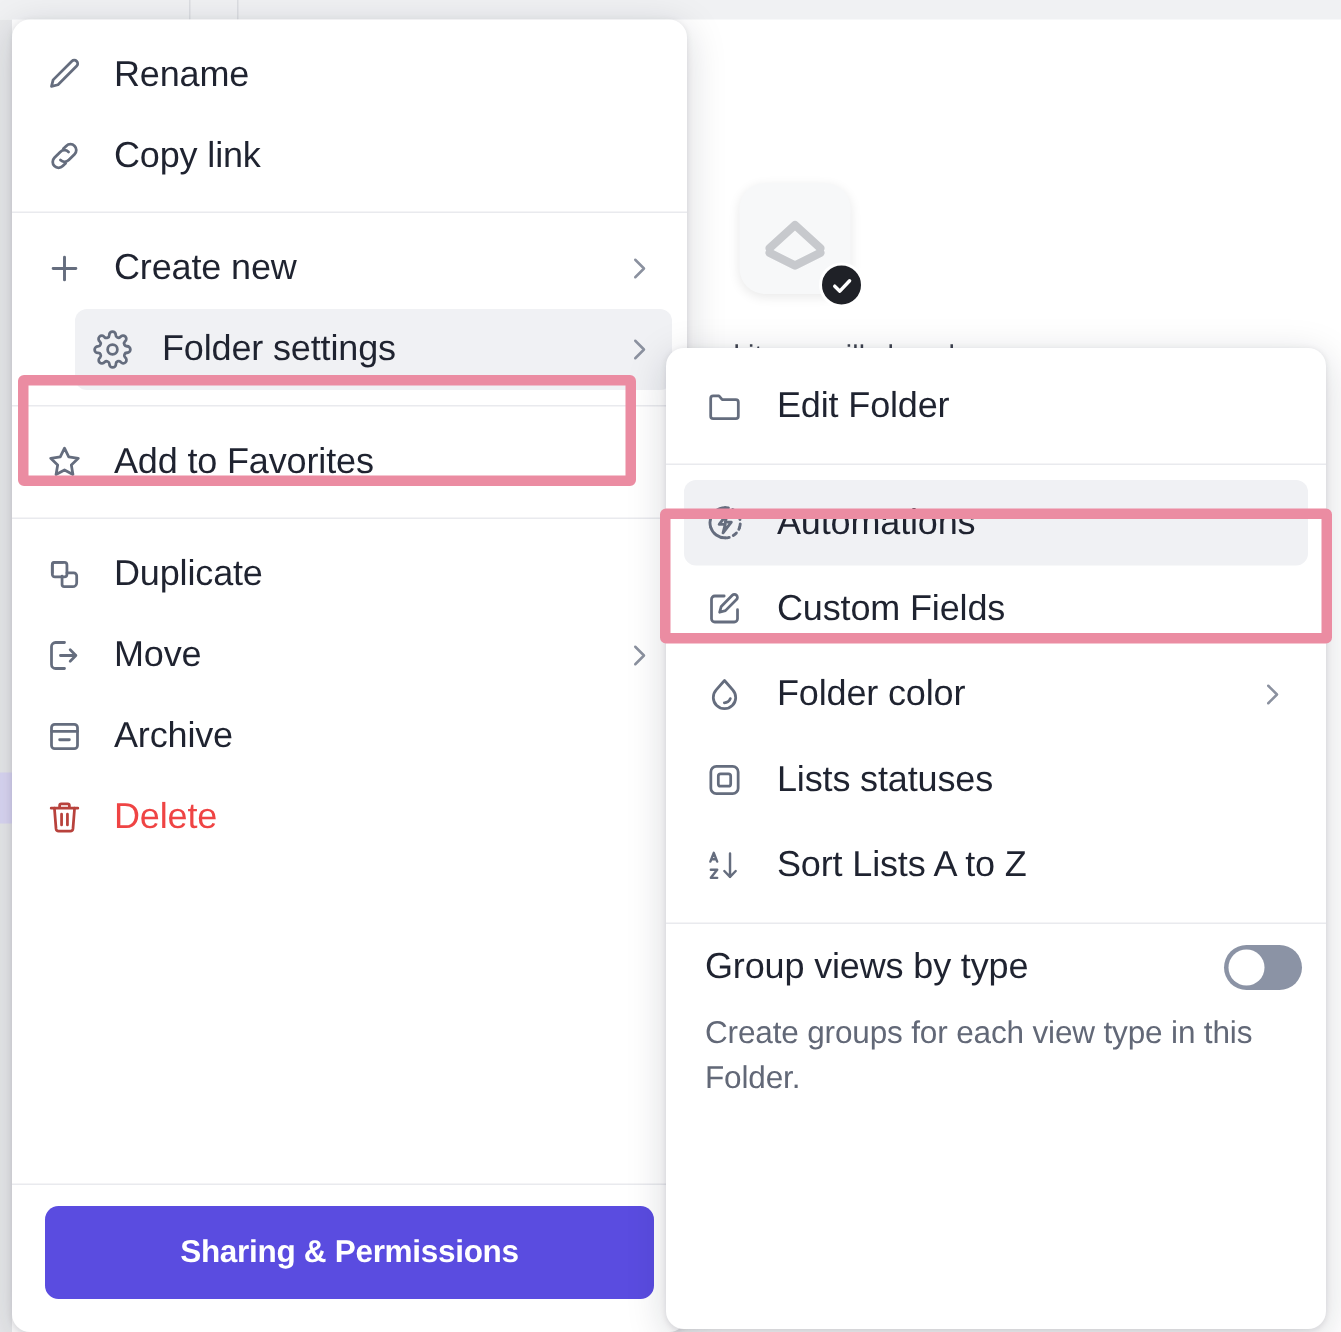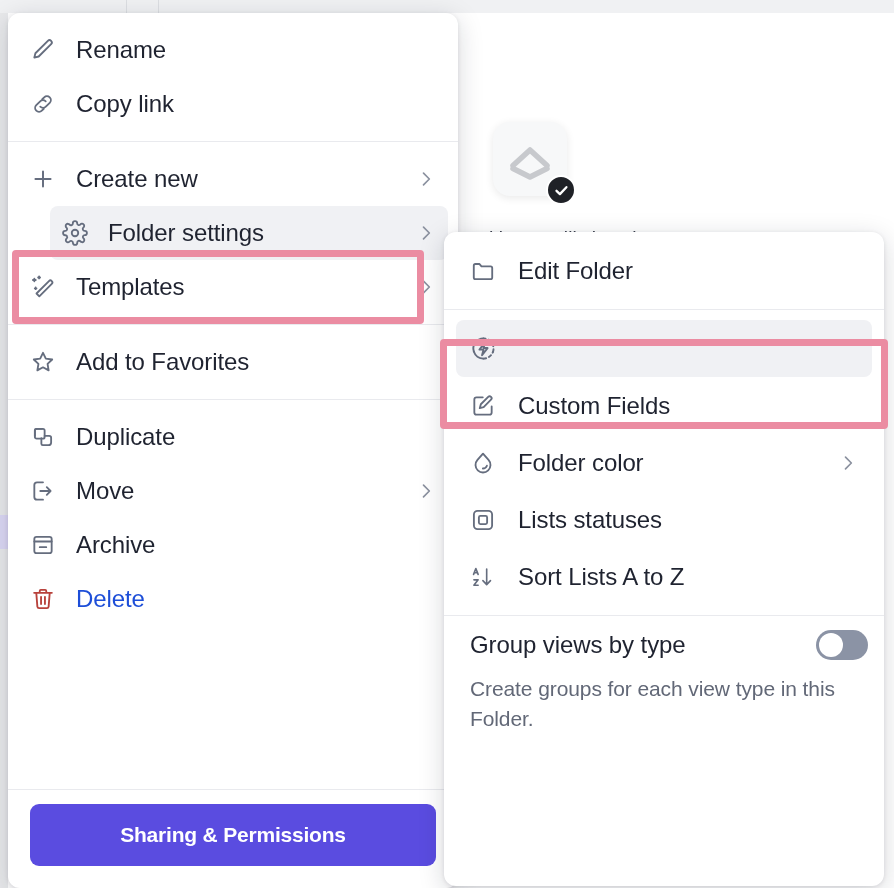--- a/index.html
+++ b/index.html
@@ -94,21 +94,21 @@
     margin-left: 16px;
     letter-spacing: -.1px;
     white-space: nowrap;
   }
   .mi .chev {
     margin-left: auto;
     color: #8b919f;
     display: flex; align-items: center;
   }
   .mi.selected { background: #f0f1f4; margin-left: 42px; }
-  .mi.danger .lbl { color: #1d4ed8; }
+  .mi.danger .lbl { color: #ef4444; }
   .mi.danger .ic  { color: #b8423c; }
 
   
   .panel-right .mi { height: 57px; margin: 0 12px; padding: 0 14px; }
   .panel-right .mi .lbl { margin-left: 18px; }
 
   
   .ring {
     position: absolute;
     border: 7px solid #eb8ca2;
@@ -243,34 +243,20 @@
           </svg>
         </span>
         <span class="lbl">Folder settings</span>
         <span class="chev">
           <svg width="20" height="20" viewBox="0 0 24 24" fill="none" stroke="currentColor" stroke-width="2" stroke-linecap="round" stroke-linejoin="round">
             <path d="M9 5l7 7-7 7"></path>
           </svg>
         </span>
       </div>
 
-      <div class="mi">
-        <span class="ic">
-          <svg width="26" height="26" viewBox="0 0 24 24" fill="none" stroke="currentColor" stroke-width="1.7" stroke-linecap="round" stroke-linejoin="round">
-            <path d="M6 18 17.5 6.5a1.8 1.8 0 0 1 2.6 2.6L8.6 20.6Z"></path>
-            <path d="M4 4.2v2.6M2.7 5.5h2.6M8.4 2.3v1.8M7.5 3.2h1.8M5.2 12.4v1.6M4.4 13.2H6"></path>
-          </svg>
-        </span>
-        <span class="lbl">Templates</span>
-        <span class="chev">
-          <svg width="20" height="20" viewBox="0 0 24 24" fill="none" stroke="currentColor" stroke-width="2" stroke-linecap="round" stroke-linejoin="round">
-            <path d="M9 5l7 7-7 7"></path>
-          </svg>
-        </span>
-      </div>
     </div>
 
     <div class="menu-sep"></div>
 
     <div class="menu-section">
       <div class="mi">
         <span class="ic">
           <svg width="26" height="26" viewBox="0 0 24 24" fill="none" stroke="currentColor" stroke-width="1.7" stroke-linecap="round" stroke-linejoin="round">
             <path d="M12 3.5l2.6 5.4 5.9.8-4.3 4.1 1 5.9-5.2-2.8-5.2 2.8 1-5.9L3.5 9.7l5.9-.8Z"></path>
           </svg>
@@ -354,20 +340,21 @@
       <div class="mi selected">
         <span class="ic">
           <svg width="27" height="27" viewBox="0 0 24 24" fill="none" stroke="currentColor" stroke-width="1.7" stroke-linecap="round" stroke-linejoin="round">
             <path d="M12 3a9 9 0 0 0-8.6 11.7"></path>
             <path d="M3.4 14.7A9 9 0 0 0 12 21"></path>
             <path d="M12 21a9 9 0 0 0 8.4-6" stroke-dasharray="2.4 2.6"></path>
             <path d="M20.4 15A9 9 0 0 0 12 3" stroke-dasharray="2.4 2.6"></path>
             <path d="M13.3 6.6 8.4 13h3.6l-1.3 5 4.9-6.4h-3.6Z"></path>
           </svg>
         </span>
+        <span class="lbl">Automations</span>
       </div>
 
       <div class="mi">
         <span class="ic">
           <svg width="26" height="26" viewBox="0 0 24 24" fill="none" stroke="currentColor" stroke-width="1.7" stroke-linecap="round" stroke-linejoin="round">
             <path d="M20 12.4V18a2 2 0 0 1-2 2H6a2 2 0 0 1-2-2V6a2 2 0 0 1 2-2h5.8"></path>
             <path d="M16.8 3.6a1.8 1.8 0 0 1 2.6 2.6L12.6 13 9 14l1-3.6Z"></path>
           </svg>
         </span>
         <span class="lbl">Custom Fields</span>

